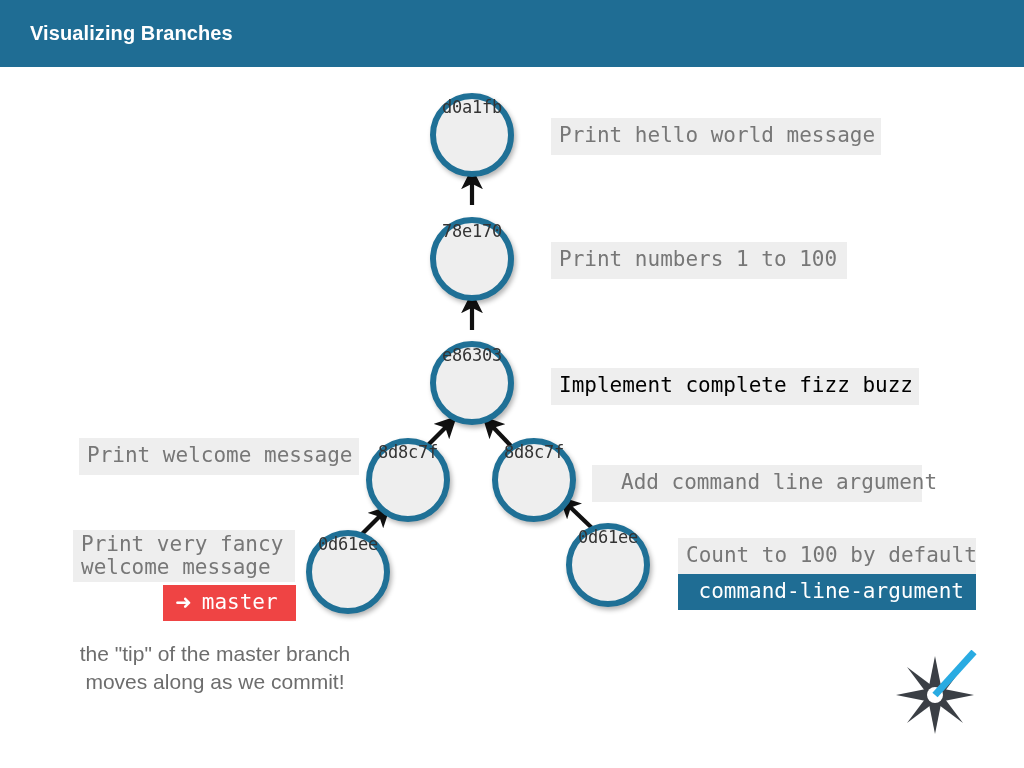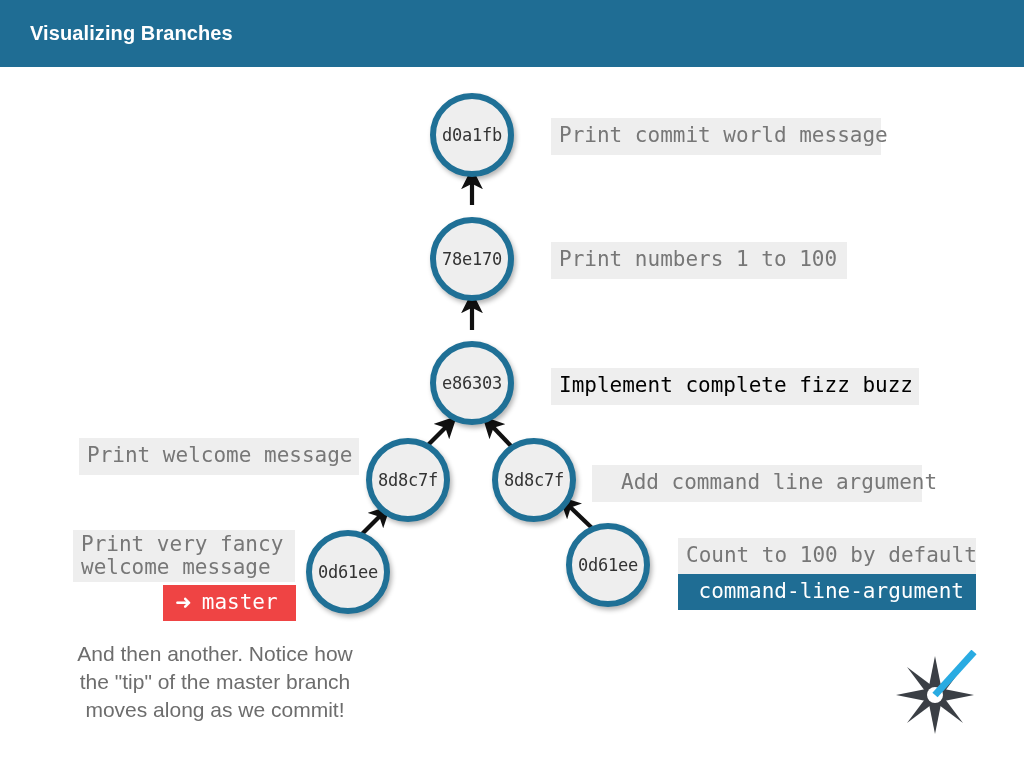--- a/index.html
+++ b/index.html
@@ -42,21 +42,21 @@
   }
 
   
   .commit-node {
     position: absolute;
     width: 84px; height: 84px;
     border-radius: 50%;
     background: #eeeeee;
     border: 6px solid #3b82f6;
     display: flex;
-    align-items: center;
+    align-items: flex-start;
     justify-content: center;
     box-shadow: 2px 3px 5px rgba(0,0,0,0.30);
   }
   .commit-hash {
     font-family: "DejaVu Sans Mono", "Liberation Mono", monospace;
     font-size: 17px;
     color: #333333;
     line-height: 1;
     letter-spacing: -0.2px;
   }
@@ -156,36 +156,35 @@
       </div>
       <div class="commit-node" style="left: 306px; top: 530px; border-color: rgb(31, 112, 150); background: rgb(238, 238, 238);">
         <span class="commit-hash">0d61ee</span>
       </div>
       <div class="commit-node" style="left: 566px; top: 523px; border-color: rgb(31, 112, 150); background: rgb(238, 238, 238);">
         <span class="commit-hash">0d61ee</span>
       </div>
     </div>
 
   <div id="label-layer">
-      <div class="msg-label" style="left: 551px; top: 118px; width: 330px; background: rgb(238, 238, 238); color: rgb(119, 119, 119);">Print commit world message</div>
+      <div class="msg-label" style="left: 551px; top: 118px; width: 330px; background: rgb(238, 238, 238); color: rgb(119, 119, 119);">Print hello world message</div>
       <div class="msg-label" style="left: 551px; top: 242px; width: 296px; background: rgb(238, 238, 238); color: rgb(119, 119, 119);">Print numbers 1 to 100</div>
       <div class="msg-label" style="left: 551px; top: 368px; width: 368px; background: rgb(238, 238, 238); color: #000000;">Implement complete fizz buzz</div>
       <div class="msg-label" style="left: 79px; top: 438px; width: 280px; background: rgb(238, 238, 238); color: rgb(119, 119, 119);">Print welcome message</div>
       <div class="msg-label" style="left: 592px; top: 465px; width: 330px; background: rgb(238, 238, 238); color: rgb(119, 119, 119); padding-left: 29px;">Add command line argument</div>
       <div class="msg-label" style="left: 678px; top: 538px; width: 298px; background: rgb(238, 238, 238); color: rgb(119, 119, 119);">Count to 100 by default</div>
       <div class="msg-label two-line" style="left: 73px; top: 530px; width: 222px; background: rgb(238, 238, 238); color: rgb(119, 119, 119);"><div>Print very fancy</div><div>welcome message</div></div>
     </div>
 
   <div id="badge-layer">
       <div class="branch-badge master" style="left: 163px; top: 585px; width: 133px; background: #ef4444;"><span class="badge-arrow">➜</span><span>master</span></div>
       <div class="branch-badge cla" style="left: 678px; top: 574px; width: 298px; background: rgb(31, 109, 148);"><span>command-line-argument</span></div>
     </div>
 
   <div id="caption" style="color: rgb(109, 109, 109);">
-    <div>And then another. Notice how</div>
     <div>the "tip" of the master branch</div>
     <div>moves along as we commit!</div>
   </div>
 
   <svg id="logo" viewBox="0 0 90 90">
     <g>
       <path d="M45,6 L51,36 L45,45 L39,36 Z" fill="#3b3f45"></path>
       <path d="M45,84 L39,54 L45,45 L51,54 Z" fill="#3b3f45"></path>
       <path d="M6,45 L36,39 L45,45 L36,51 Z" fill="#3b3f45"></path>
       <path d="M84,45 L54,51 L45,45 L54,39 Z" fill="#3b3f45"></path>

